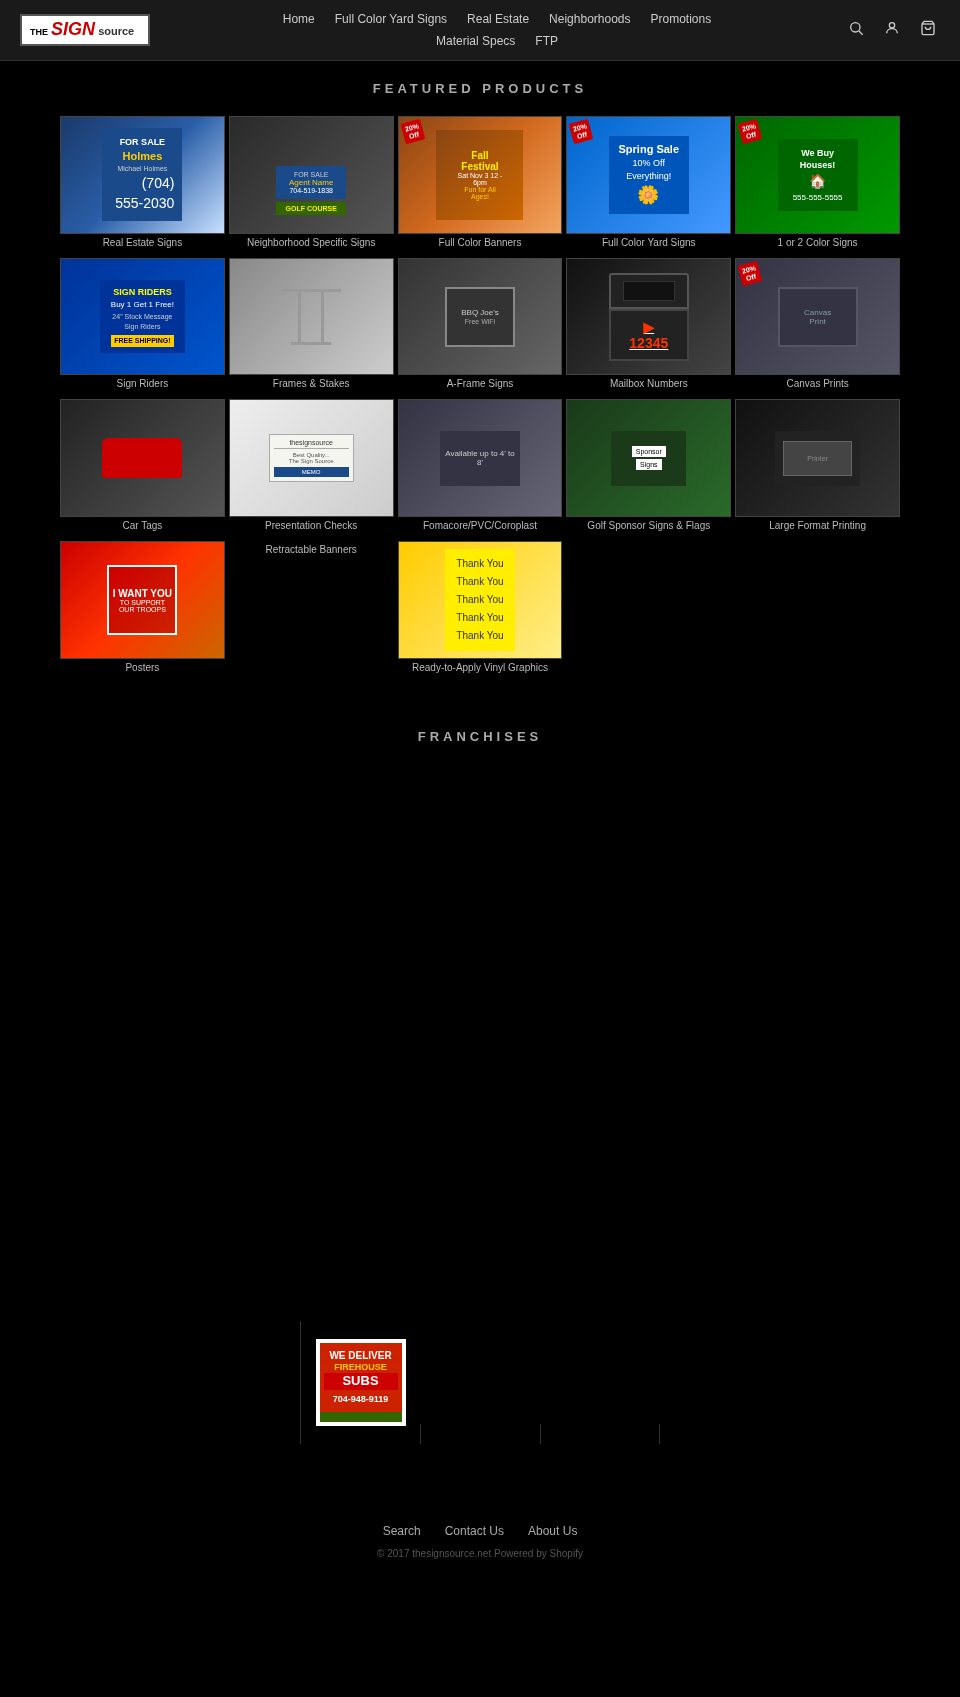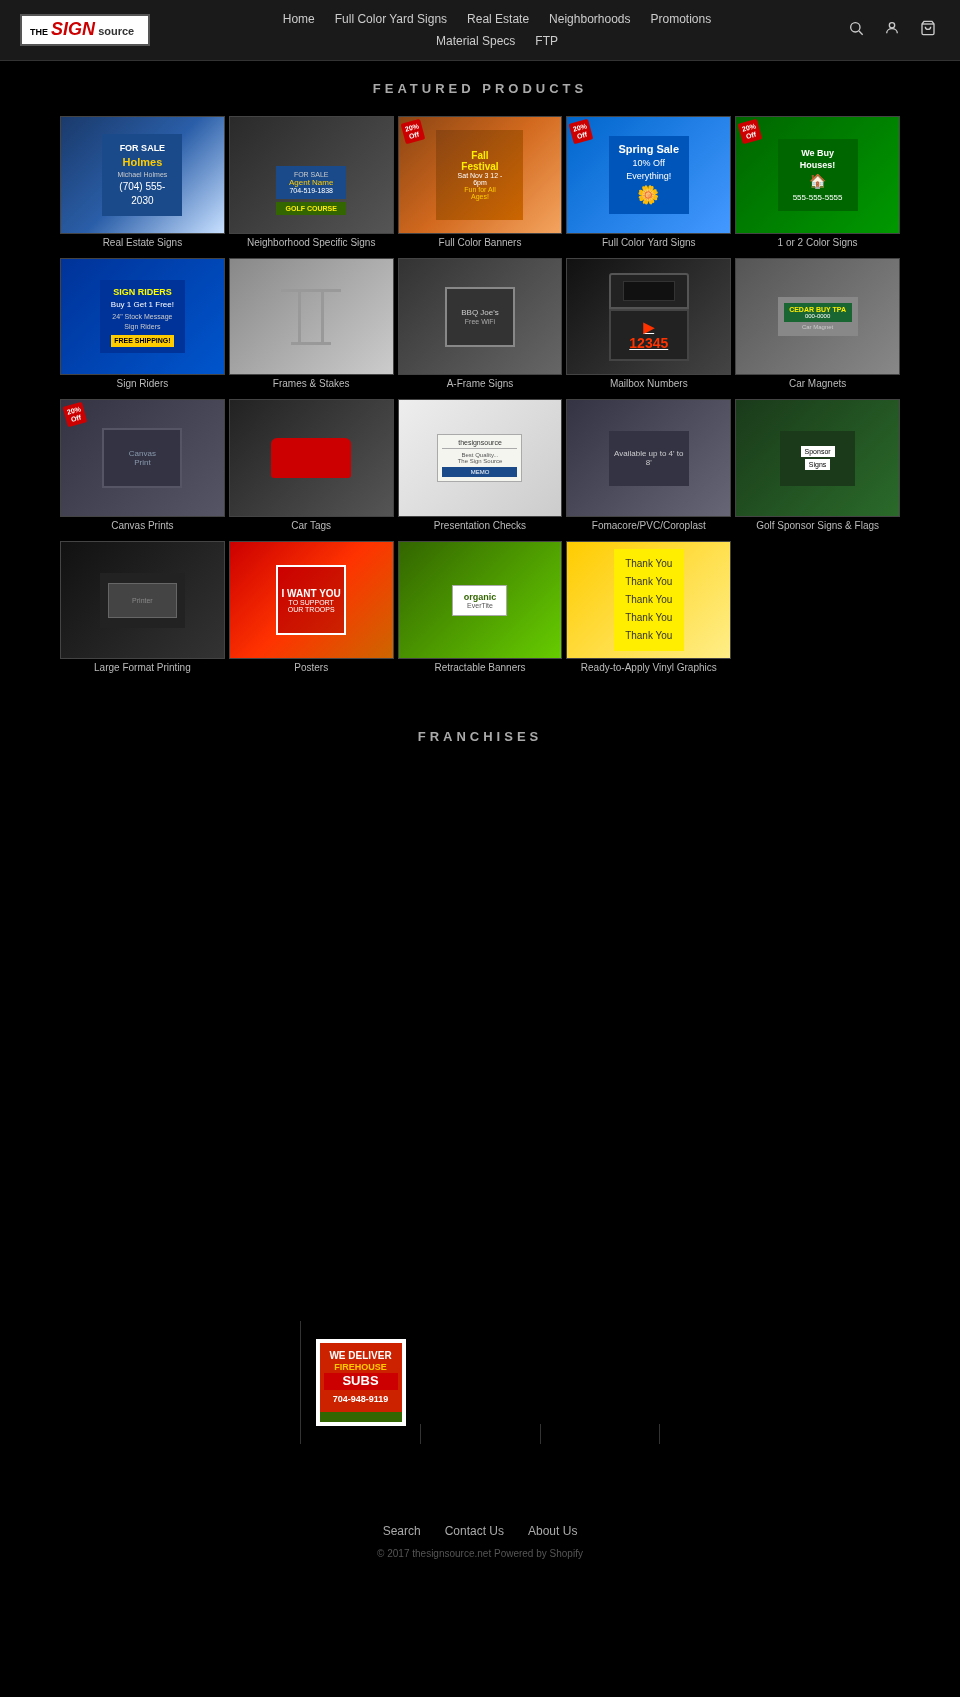--- a/index.html
+++ b/index.html
@@ -232,21 +232,21 @@
       background: #1a4a8a;
       padding: 8px;
       color: #fff;
       font-size: 7px;
       text-align: center;
       line-height: 1.4;
       width: 80px;
     }
     .for-sale-sign .for-sale-text { font-size: 9px; font-weight: bold; color: #fff; }
     .for-sale-sign .holmes { font-size: 11px; font-weight: bold; color: #ffcc00; }
-    .for-sale-sign .phone { font-size: 10px; color: #fff; }
+    .for-sale-sign .phone { font-size: 14px; color: #fff; text-align: right; }
 
     .spring-sale-sign {
       background: #0055bb;
       padding: 6px;
       color: #fff;
       font-size: 7px;
       text-align: center;
       line-height: 1.4;
       width: 80px;
     }
@@ -579,32 +579,20 @@
         <div style="display:flex;flex-direction:column;align-items:center;text-decoration:underline;">
           <div style="background:#222;border:2px solid #555;padding:6px 12px;border-radius:3px 3px 0 0;width:80px;">
             <div style="background:#111;height:20px;border:1px solid #333;"></div>
           </div>
           <div class="mailbox-num">▶ 12345</div>
         </div>
       </div>
       <div class="product-label">Mailbox Numbers</div>
     </div>
 
-    <div class="product-item">
-      <div class="product-thumb thumb-carmagnets">
-        <div style="background:#888;padding:6px;width:80px;text-align:center;font-size:7px;color:#fff;">
-          <div style="background:#1a6633;padding:3px;margin-bottom:2px;">
-            <div style="color:#ffee00;font-size:7px;font-weight:bold;">CEDAR BUY TPA</div>
-            <div style="color:#fff;font-size:6px;">000-0000</div>
-          </div>
-          <div style="color:#ccc;font-size:6px;">Car Magnet</div>
-        </div>
-      </div>
-      <div class="product-label">Car Magnets</div>
-    </div>
 
     <div class="product-item">
       <div class="product-thumb thumb-canvas">
         <div style="position:absolute;top:4px;left:4px;background:#cc0000;color:#fff;font-size:7px;font-weight:bold;padding:3px;border-radius:2px;transform:rotate(-15deg);line-height:1.1;">20%<br>Off</div>
         <div style="background:#334;width:80px;height:60px;display:flex;align-items:center;justify-content:center;border:2px solid #556;">
           <div style="color:#89a;font-size:8px;text-align:center;">Canvas<br>Print</div>
         </div>
       </div>
       <div class="product-label">Canvas Prints</div>
     </div>
@@ -661,26 +649,20 @@
         <div class="uncle-sam">
           <div style="font-size:10px;font-weight:bold;">I WANT YOU</div>
           <div style="font-size:7px;">TO SUPPORT</div>
           <div style="font-size:7px;">OUR TROOPS</div>
         </div>
       </div>
       <div class="product-label">Posters</div>
     </div>
 
     <div class="product-item">
-      <div class="product-thumb thumb-retractable">
-        <div class="retractable-sign">
-          <div class="organic">organic</div>
-          <div class="sub">EverTite</div>
-        </div>
-      </div>
       <div class="product-label">Retractable Banners</div>
     </div>
 
     <div class="product-item">
       <div class="product-thumb thumb-vinyl">
         <div class="vinyl-graphic">
           <div style="color:#333;font-size:10px;line-height:1.8;">
             Thank You<br>Thank You<br>Thank You<br>Thank You<br>Thank You
           </div>
         </div>

